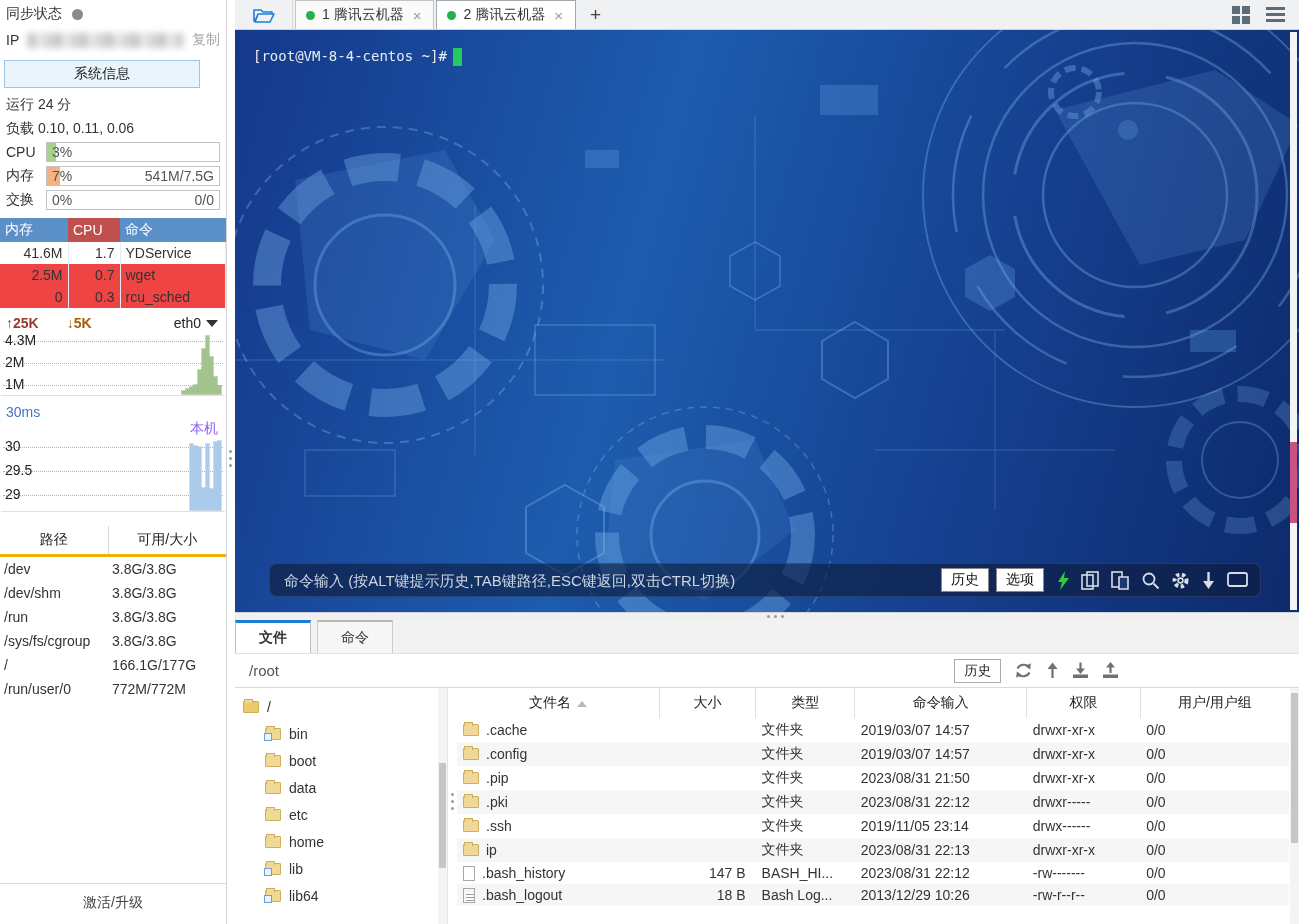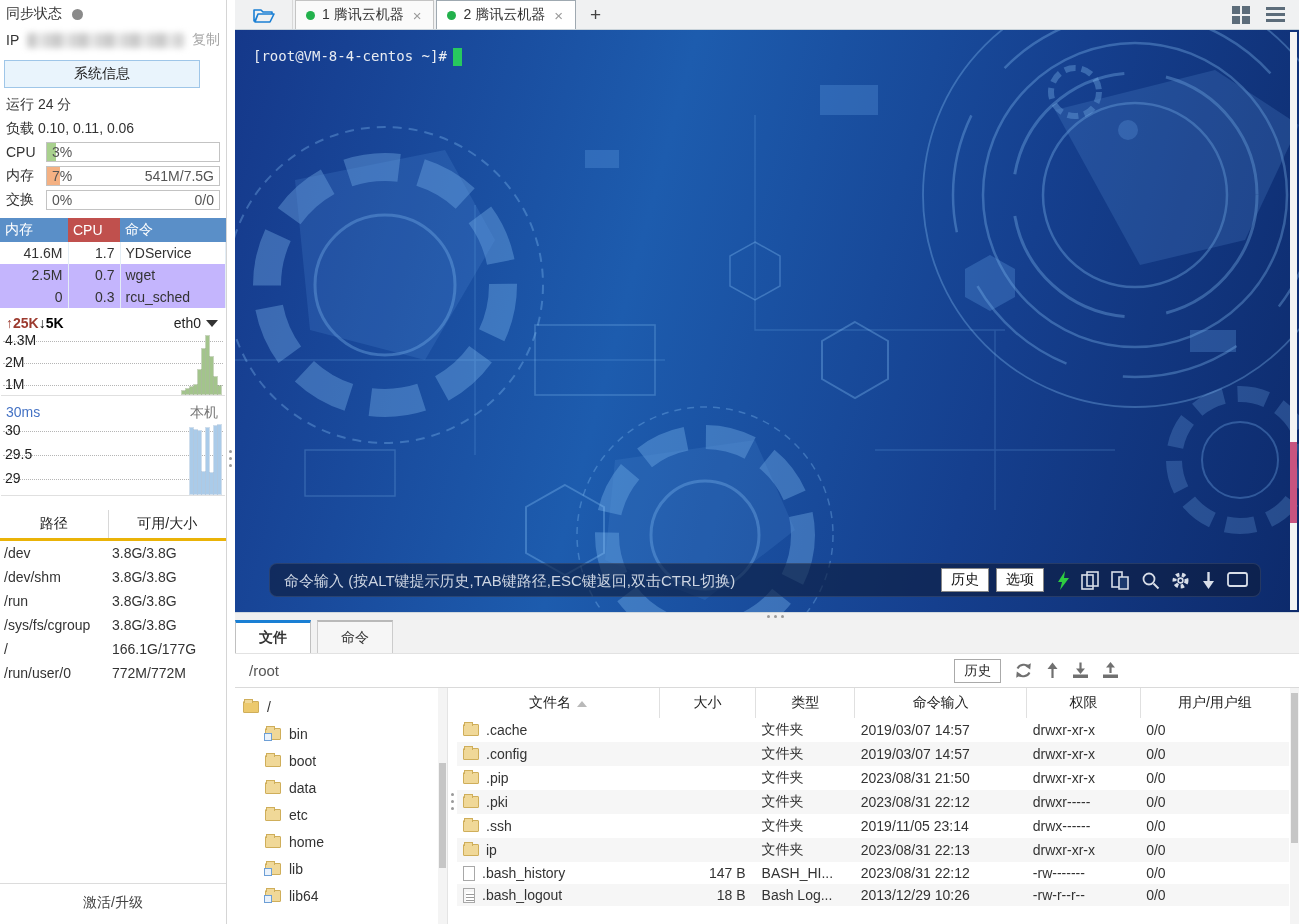--- a/index.html
+++ b/index.html
@@ -28,38 +28,38 @@
   .f-orange { background:#f4b183; width:13px; }
   .f-none { width:0; }
 
   table.ptable { width:100%; border-collapse:collapse; margin-top:6px; table-layout:fixed; }
   table.ptable th { font-weight:normal; color:#fff; text-align:left; padding:3px 5px; }
   table.ptable th.h-mem { background:#5a8fc8; width:68px; text-align:left; }
   table.ptable th.h-cpu { background:#c0504d; width:52px; }
   table.ptable th.h-cmd { background:#5a8fc8; }
   table.ptable td { padding:3px 5px; border-right:1px solid #e3edf5; }
   table.ptable td.num { text-align:right; }
-  table.ptable tr.alt { background:#c4b5fd; }
+  table.ptable tr.alt { background:#ef4444; }
 
   .net-row { display:flex; align-items:center; padding:7px 8px 3px 6px; }
   .net-up { color:#9c3a2e; font-weight:bold; }
-  .net-down { color:#000000; font-weight:bold; margin-left:0; }
+  .net-down { color:#a16207; font-weight:bold; margin-left:28px; }
   .iface { margin-left:auto; display:flex; align-items:center; gap:5px; color:#222; }
   .caret-down { width:0; height:0; border-left:6px solid transparent; border-right:6px solid transparent; border-top:7px solid #333; }
 
   .mini-chart { position:relative; height:62px; margin:0 1px 0 1px; border-bottom:1px solid #e0e0e0; }
   .mini-chart .gl { position:absolute; left:2px; right:2px; border-top:1px dotted #b5b5b5; }
   .mini-chart .yl { position:absolute; left:4px; transform:translateY(-55%); background:transparent; color:#222; font-size:14px; }
   .bars { position:absolute; right:4px; bottom:1px; top:2px; display:flex; align-items:flex-end; gap:1px; }
   .bars div { width:3px; }
   .net-bars div { background:#a3c48c; outline:1px solid rgba(120,150,95,.4); }
   .ping-bars div { background:#aacbe9; outline:1px solid rgba(120,160,200,.35); }
   .ping-head { display:flex; padding:8px 8px 0 6px; }
   .ping-ms { color:#4472c4; }
-  .ping-target { margin-left:auto; color:#737373; }
+  .ping-target { margin-left:auto; color:#8b5cf6;margin-top:16px; }
   .ping-chart { height:74px; }
 
   table.dtable { width:100%; border-collapse:collapse; margin-top:14px; }
   table.dtable th { font-weight:normal; padding:5px 4px; border-bottom:3px solid #eab308; color:#222; }
   table.dtable th:first-child { border-right:1px solid #d8d8d8; width:108px; }
   table.dtable td { padding:4px 4px; }
   table.dtable td.sz { text-align:left; }
   .sb-spacer { flex:1; }
   .activate { border-top:1px solid #dcdcdc; text-align:center; padding:10px 0 12px 0; color:#444; }
 

